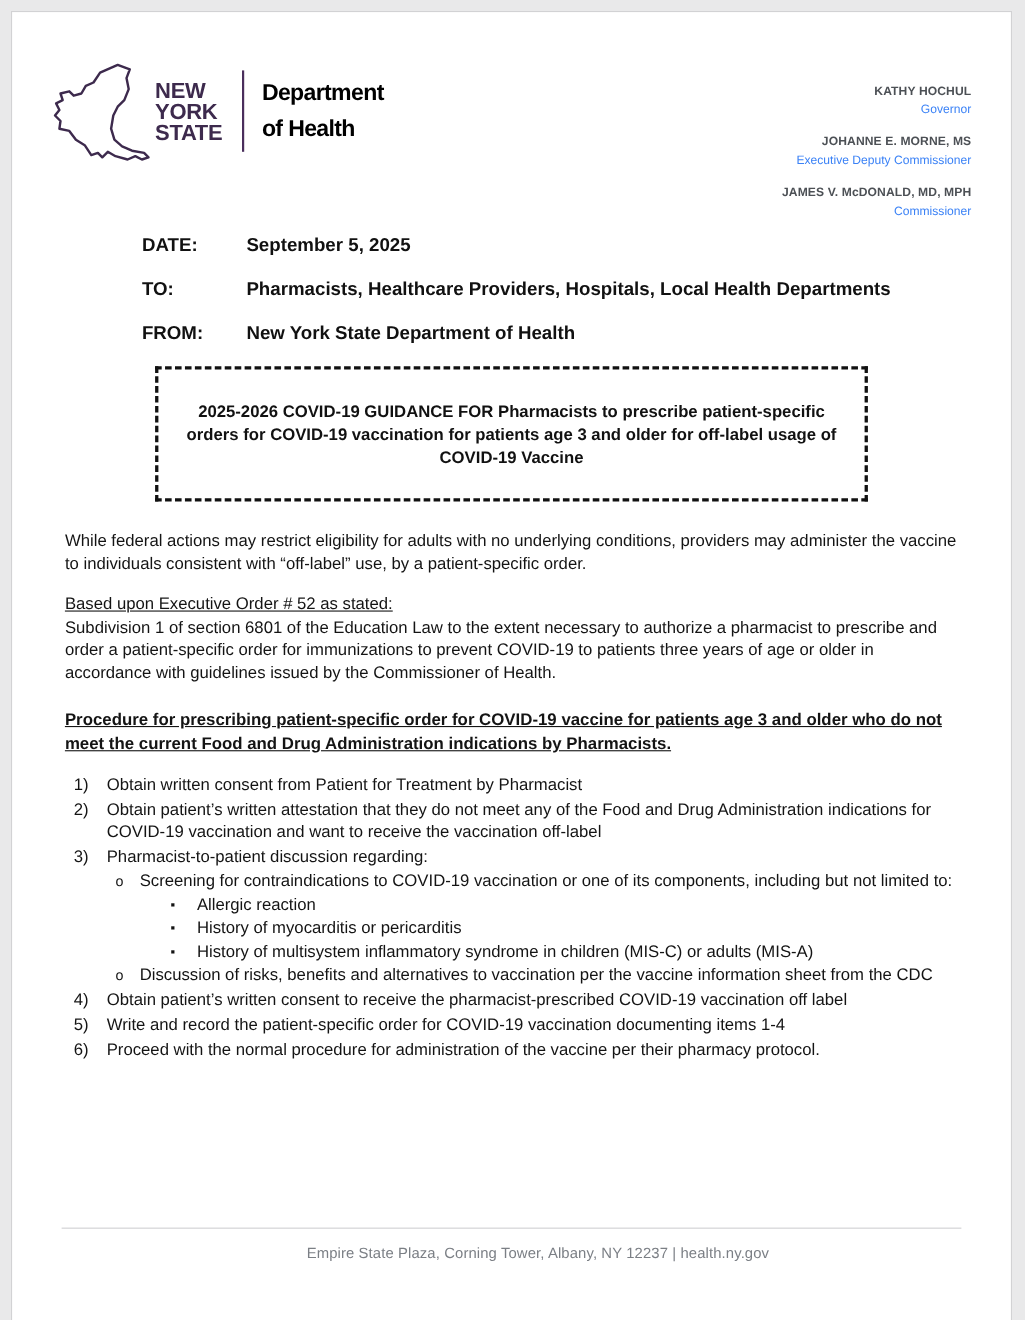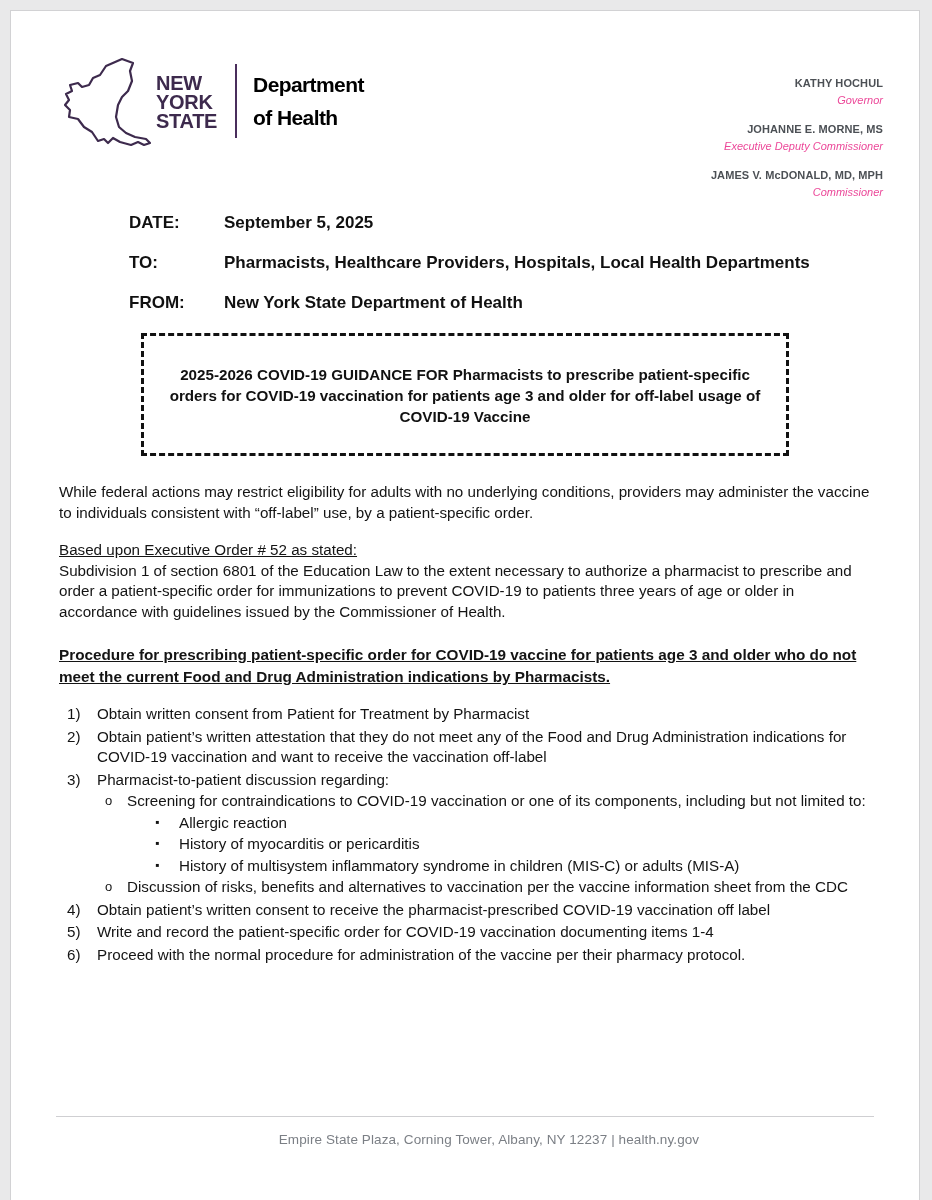--- a/index.html
+++ b/index.html
@@ -30,21 +30,21 @@
   }
 
   
   .header {
     position: relative;
     height: 150px;
   }
 
   .logo {
     position: absolute;
-    left: 49px;
+    left: 34px;
     top: 42px;
     display: flex;
     align-items: center;
     justify-content: space-between;
   }
   .ny-outline { display: block; }
   .ny-words {
     margin-left: -8px;
     color: #3d2a4d;
     font-weight: bold;
@@ -75,21 +75,21 @@
     text-align: right;
     color: #5f6368;
     font-size: 11px;
     line-height: 17px;
   }
   .officials .name {
     font-weight: bold;
     color: #4c5055;
     letter-spacing: 0.1px;
   }
-  .officials .title { color: #ec4899; font-style: italic; }
+  .officials .title { color: #3b82f6; }
   .officials .block { margin-bottom: 12px; }
   .officials .block:last-child { margin-bottom: 0; }
 
   
   .memo-fields {
     margin: 52px 0 0 118px;
     font-size: 17px;
     font-weight: bold;
     color: #111;
   }

